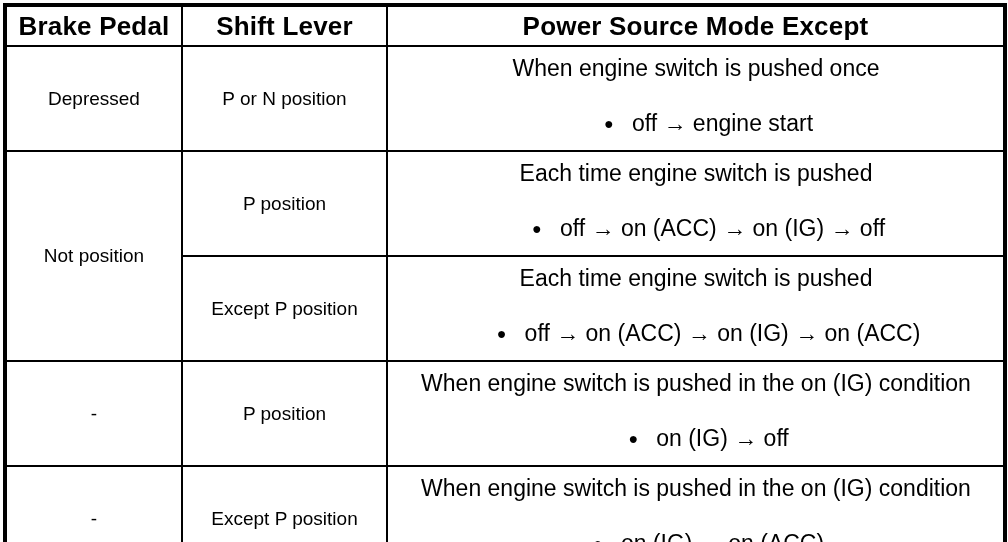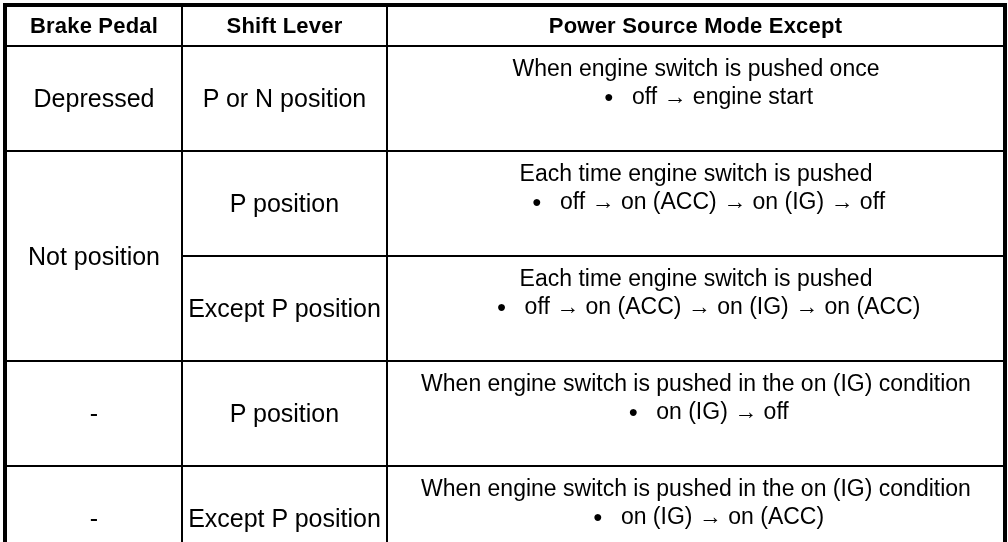--- a/index.html
+++ b/index.html
@@ -20,47 +20,48 @@
     border: 4px solid #000000;
     background: #ffffff;
   }
   table.mode-table th,
   table.mode-table td {
     border: 2px solid #000000;
     overflow: hidden;
   }
   th.col-header {
     height: 38px;
-    font-size: 22px;
+    font-size: 26px;
     font-weight: bold;
     text-align: center;
     vertical-align: middle;
     letter-spacing: 0.2px;
     padding: 0;
   }
   td.cell-center {
     height: 96px;
-    font-size: 25px;
+    font-size: 19px;
     text-align: center;
     vertical-align: middle;
     padding: 0 2px;
     white-space: nowrap;
   }
   td.cell-pattern {
     height: 96px;
     font-size: 23px;
     text-align: center;
     vertical-align: top;
     padding: 7px 4px 0 5px;
   }
   .condition-line {
     line-height: 28px;
     white-space: nowrap;
   }
   .bullet-line {
+    margin-top: 27px;
     padding-left: 23px;
     line-height: 28px;
     white-space: nowrap;
   }
   .bullet-glyph {
     font-size: 16px;
     display: inline-block;
     width: 14px;
     margin-right: 16px;
     vertical-align: 2px;

